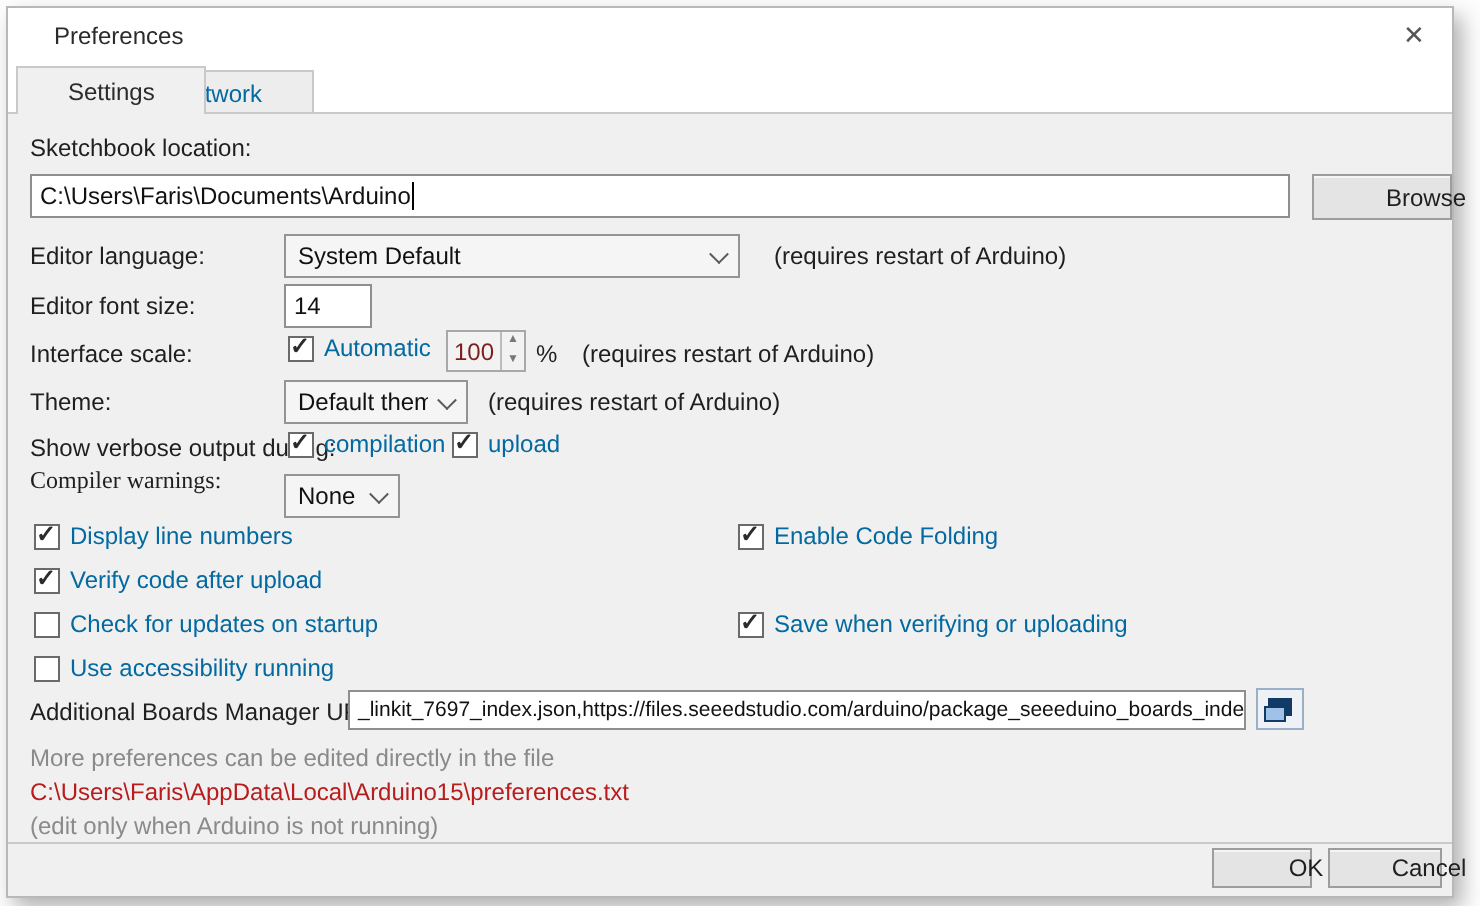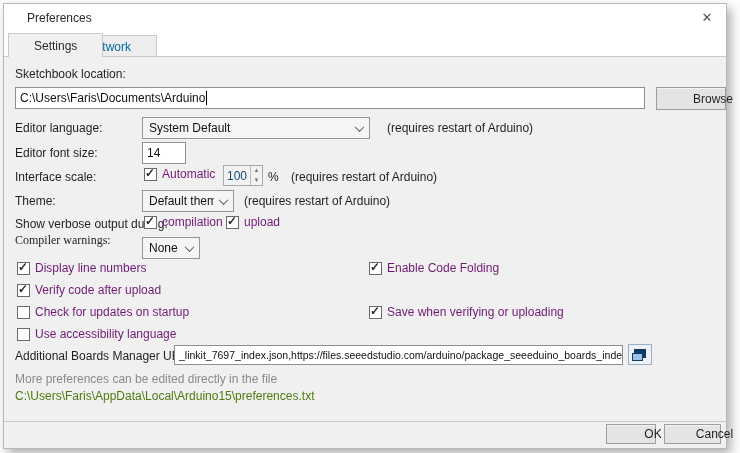--- a/index.html
+++ b/index.html
@@ -49,29 +49,29 @@
     display:flex; align-items:center; padding:0 6px; cursor:pointer;
   }
   .dropdown .val { flex:1; overflow:hidden; white-space:nowrap; }
   .chev { width:7px; height:7px; border-right:1.4px solid #5a5a5a; border-bottom:1.4px solid #5a5a5a;
           transform:rotate(45deg) translate(-1px,-1px); margin-left:6px; flex:none; }
 
   .cb-item { display:flex; align-items:center; cursor:pointer; }
   .cb { width:13px; height:13px; background:#ffffff; border:1px solid #6a6a6a; position:relative; flex:none; }
   .cb .mark { display:none; position:absolute; left:0px; top:-3px; font-size:12px; color:#2b2b2b; font-weight:bold; }
   .cb.checked .mark { display:block; }
-  .cb-label { font-size:12px; color:#701a75; margin-left:5px; white-space:nowrap; }
+  .cb-label { font-size:12px; color:#0369a1; margin-left:5px; white-space:nowrap; }
 
   .spinner { background:#f2f2f2; border:1px solid #a8a8a8; display:flex; align-items:stretch; }
-  .spinner .num { flex:1; font-size:12px; color:#0c4a6e; display:flex; align-items:center; justify-content:center; }
+  .spinner .num { flex:1; font-size:12px; color:#7f1d1d; display:flex; align-items:center; justify-content:center; }
   .spinner .arrows { width:12px; border-left:1px solid #bbb; display:flex; flex-direction:column; }
   .spinner .arrows span { flex:1; font-size:6px; line-height:9px; color:#777; text-align:center; }
 
   .gray { color:#8a8a8a; font-size:12px; }
-  .dark-path { color:#4d7c0f; font-size:12px; }
+  .dark-path { color:#b91c1c; font-size:12px; }
 
   .divider { position:absolute; left:0; right:0; height:1px; background:#c9c9c9; }
 
   .url-btn { position:absolute; width:24px; height:21px; background:#eef2f7; border:1px solid #9bb0c7; cursor:pointer; }
   .url-btn .win-back { position:absolute; left:5px; top:4px; width:12px; height:9px; background:#123a66; }
   .url-btn .win-front { position:absolute; left:3px; top:8px; width:11px; height:8px; background:#9fc2e8; border:1px solid #123a66; }
 </style>
 </head>
 <body>
 
@@ -163,21 +163,21 @@
           <span class="mark">✓</span>
         </span>
       <span class="cb-label">Verify code after upload</span>
     </div>
     <div class="cb-item abs" style="left:13px; top:248px;">
       <span class="cb"></span>
       <span class="cb-label">Check for updates on startup</span>
     </div>
     <div class="cb-item abs" style="left:13px; top:270px;">
       <span class="cb"></span>
-      <span class="cb-label">Use accessibility language</span>
+      <span class="cb-label">Use accessibility running</span>
     </div>
 
     <div class="cb-item abs" style="left:365px; top:204px;">
       <span class="cb checked">
           <span class="mark">✓</span>
         </span>
       <span class="cb-label">Enable Code Folding</span>
     </div>
     <div class="cb-item abs" style="left:365px; top:248px;">
       <span class="cb checked">
@@ -190,19 +190,20 @@
     <div class="textfield abs" style="left:170px; top:288px; width:449px; height:20px; font-size:10.5px;">
       <span>_linkit_7697_index.json,https://files.seeedstudio.com/arduino/package_seeeduino_boards_index.json</span>
     </div>
     <div class="url-btn" style="left:624px; top:287px;">
       <span class="win-back"></span>
       <span class="win-front"></span>
     </div>
 
     <div class="gray abs" style="left:11px; top:315px;">More preferences can be edited directly in the file</div>
     <div class="dark-path abs" style="left:11px; top:332px;">C:\Users\Faris\AppData\Local\Arduino15\preferences.txt</div>
+    <div class="gray abs" style="left:11px; top:349px;">(edit only when Arduino is not running)</div>
 
     <div class="divider" style="bottom:26px;"></div>
     <div class="btn abs" style="left:602px; bottom:4px; width:50px; height:20px;">OK</div>
     <div class="btn abs" style="left:660px; bottom:4px; width:57px; height:20px;">Cancel</div>
 
   </div>
 </div>
 
 </body></html>

